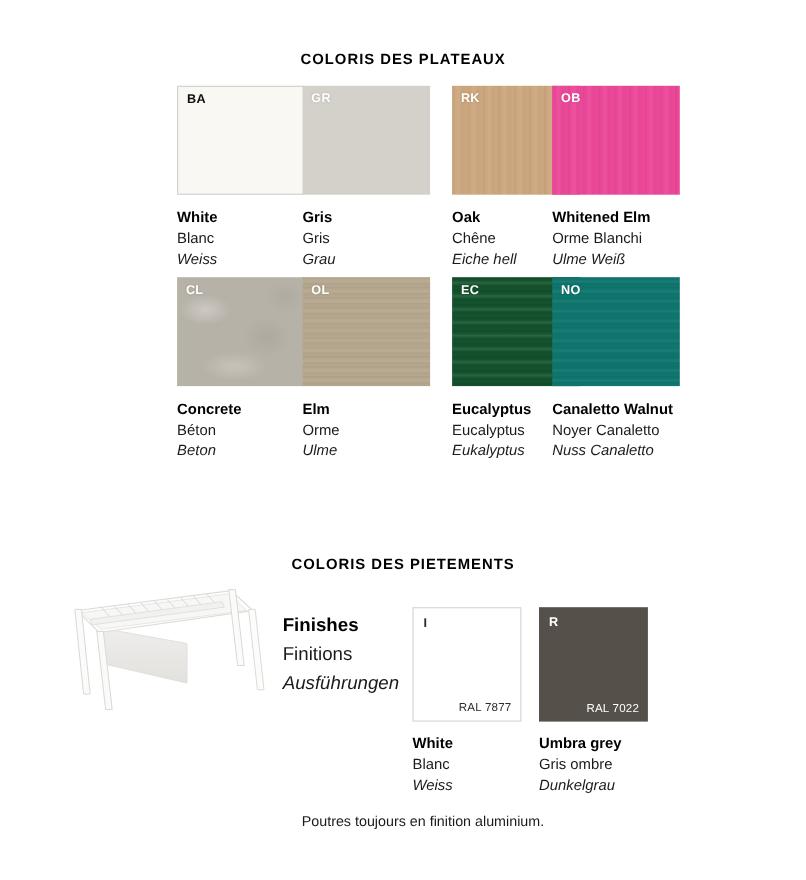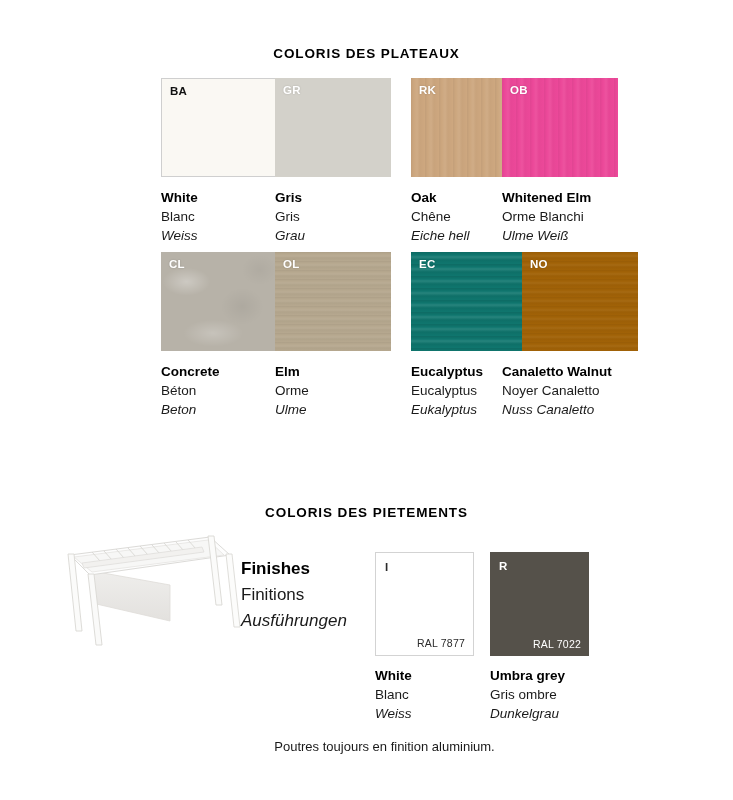--- a/index.html
+++ b/index.html
@@ -103,21 +103,21 @@
   .caption { margin-top: 11px; line-height: 19px; }
   .caption .en { font-weight: bold; font-size: 13.5px; color: #000; white-space: nowrap; }
   .caption .fr { font-weight: normal; font-size: 13.5px; color: #1a1a1a; }
   .caption .de { font-style: italic; font-size: 13.5px; color: #1a1a1a; }
 
   
   .frame-illustration { position: absolute; left: 52px; top: 527px; width: 195px; height: 120px; }
 
   .finishes-text {
     position: absolute;
-    left: 241px; top: 556px;
+    left: 257px; top: 556px;
     line-height: 26px;
   }
   .finishes-text .en { font-weight: bold; font-size: 17px; color: #000; }
   .finishes-text .fr { font-weight: normal; font-size: 17px; color: #1a1a1a; }
   .finishes-text .de { font-style: italic; font-size: 17px; color: #1a1a1a; }
 
   .ral-grid { position: absolute; left: 375px; top: 552px; }
   .ral-cell { position: absolute; top: 0; width: 114px; }
   .ral-cell.r0 { left: 0px; }
   .ral-cell.r1 { left: 115px; }
@@ -237,33 +237,33 @@
           <span class="code light">OL</span>
         </div>
         <div class="caption">
           <div class="en">Elm</div>
           <div class="fr">Orme</div>
           <div class="de">Ulme</div>
         </div>
       </div>
 
       <div class="swatch-cell c2">
-        <div class="swatch" id="sw6" style="background: #0f766e;">
+        <div class="swatch" id="sw6" style="background: #14532d;">
           <div class="grain h2" id="g6"></div>
           <span class="code light">EC</span>
         </div>
         <div class="caption">
           <div class="en">Eucalyptus</div>
           <div class="fr">Eucalyptus</div>
           <div class="de">Eukalyptus</div>
         </div>
       </div>
 
       <div class="swatch-cell c3">
-        <div class="swatch" id="sw7" style="background: #a16207; margin-left: 20px;">
+        <div class="swatch" id="sw7" style="background: #0f766e;">
           <div class="grain h" id="g7"></div>
           <span class="code light">NO</span>
         </div>
         <div class="caption">
           <div class="en">Canaletto Walnut</div>
           <div class="fr">Noyer Canaletto</div>
           <div class="de">Nuss Canaletto</div>
         </div>
       </div>
 

